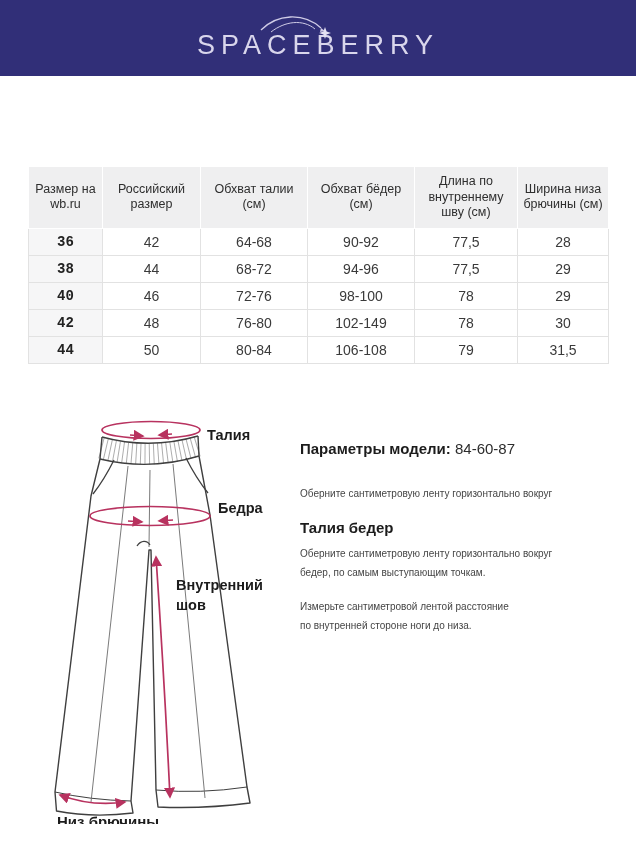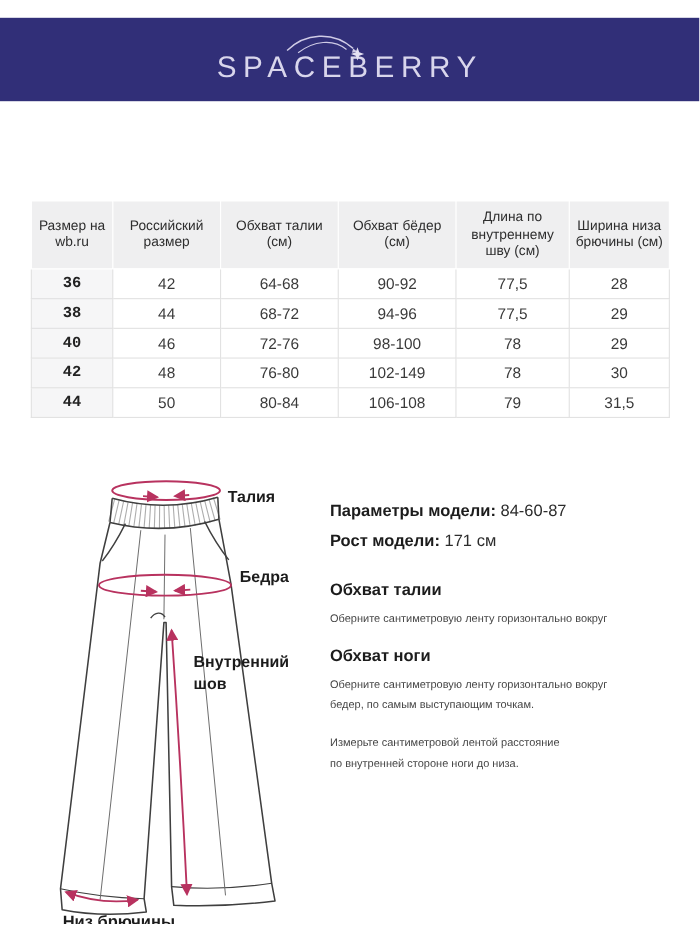--- a/index.html
+++ b/index.html
@@ -11,21 +11,21 @@
     --table-header-bg:#efeff0;
     --table-firstcol-bg:#f6f6f7;
     --text-dark:#1c1c1c;
     --text-body:#454545;
   }
   *{margin:0;padding:0;box-sizing:border-box;}
   html,body{background:#ffffff;}
   body{font-family:"Liberation Sans","DejaVu Sans",sans-serif;}
   #canvas{
     position:relative;width:636px;height:824px;background:#ffffff;
-    margin:16px auto;overflow:hidden;
+    margin:0 auto;overflow:hidden;
   }
 
   
   .brand-band{
     position:absolute;left:0;top:0;width:636px;height:76px;
     background:var(--header-bg);
     display:flex;align-items:center;justify-content:center;
   }
   .brand-wrap{position:relative;}
   .brand-text{
@@ -214,34 +214,29 @@
     </svg>
   </div>
 
   <div class="right-col">
 
     <div>
       <div class="model-info-line">
         <span class="lbl">Параметры модели:</span>
         <span class="val">84-60-87</span>
       </div>
-      <div class="model-info-line">
-        <span class="lbl">Рост модели:</span>
-        <span class="val">171 см</span>
-      </div>
     </div>
 
     <div class="measure-sections">
       <div class="measure-section">
-        <div class="measure-title">Обхват талии</div>
         <div class="measure-line">Оберните сантиметровую ленту горизонтально вокруг</div>
       </div>
 
       <div class="measure-section">
-        <div class="measure-title">Обхват ноги</div>
+        <div class="measure-title">Талия бедер</div>
         <div class="measure-line">Оберните сантиметровую ленту горизонтально вокруг</div>
         <div class="measure-line">бедер, по самым выступающим точкам.</div>
       </div>
 
       <div class="measure-section">
         <div class="measure-line">Измерьте сантиметровой лентой расстояние</div>
         <div class="measure-line">по внутренней стороне ноги до низа.</div>
       </div>
     </div>
   </div>

